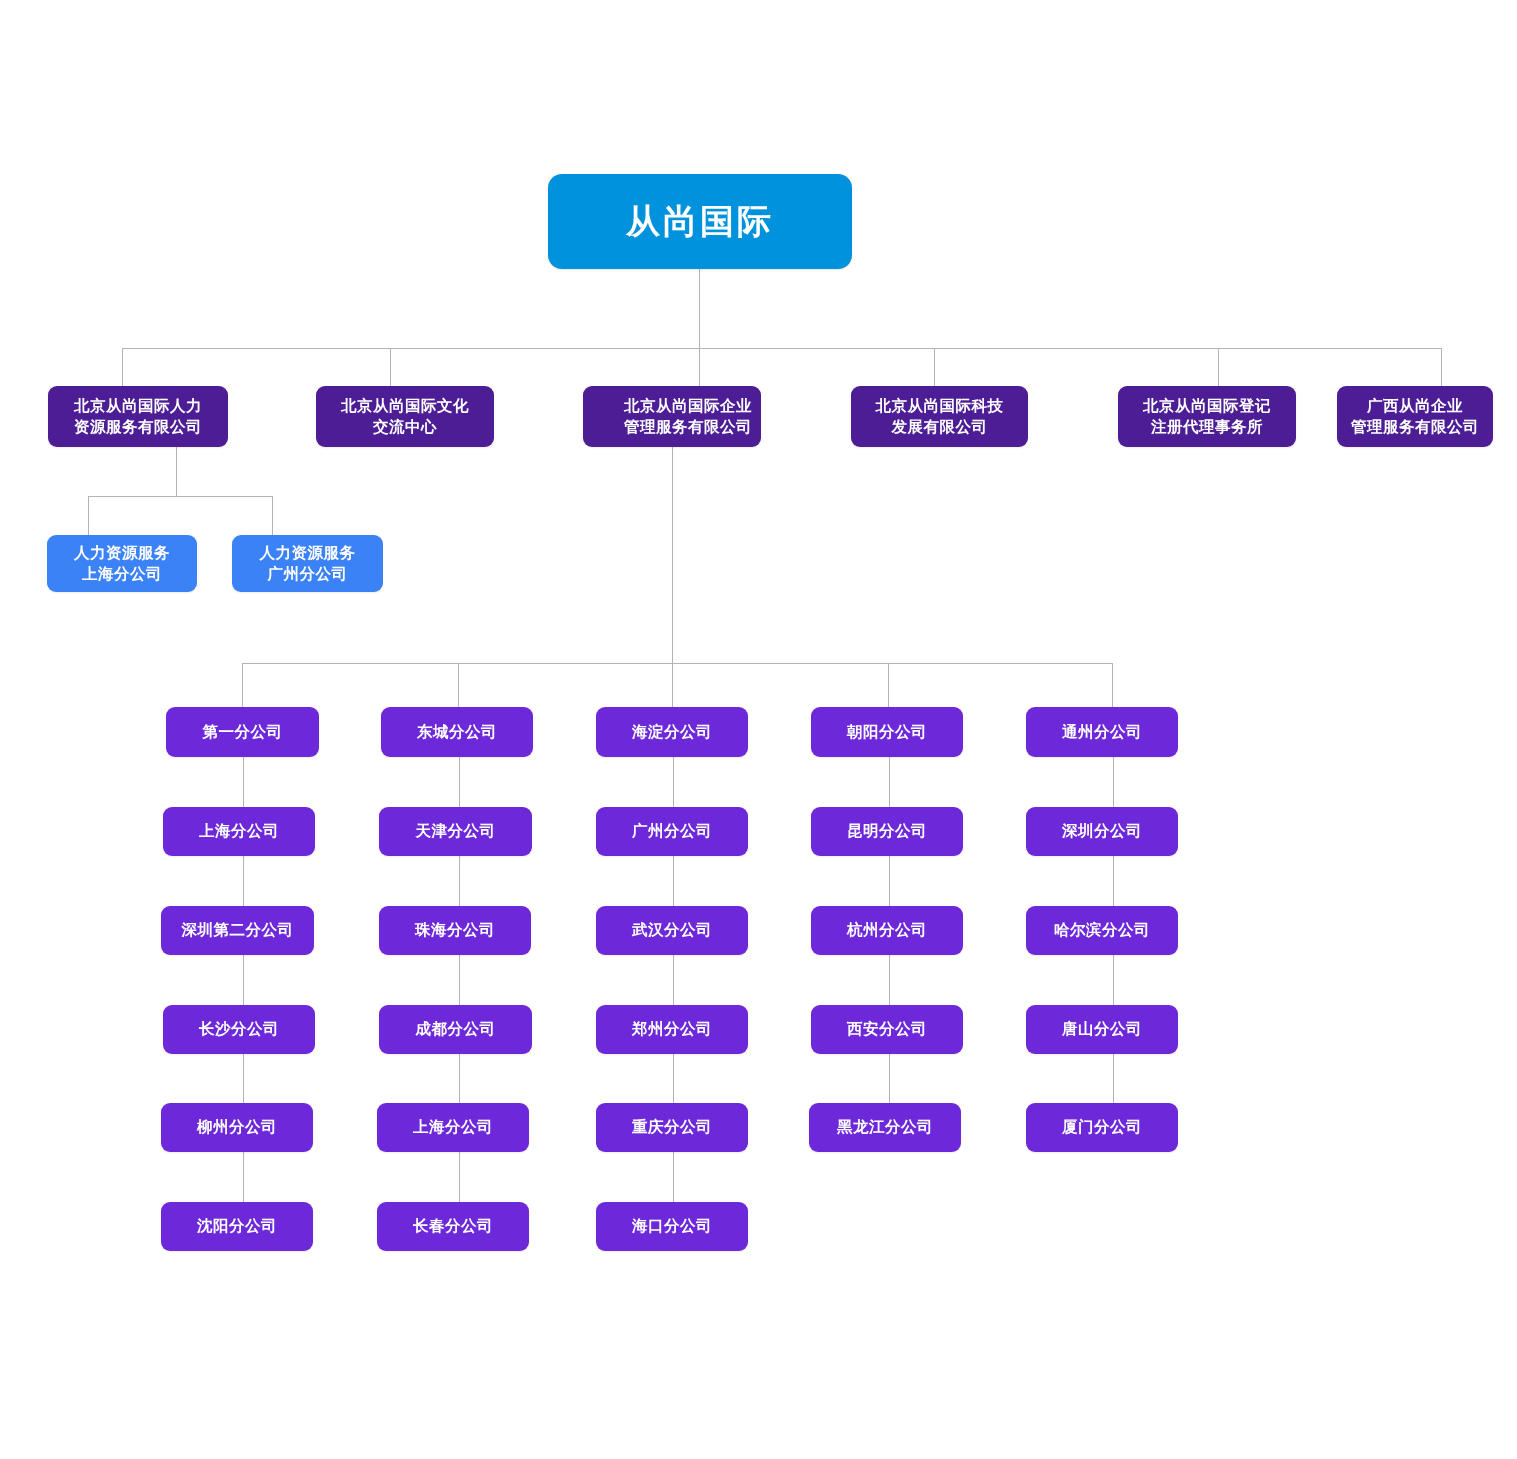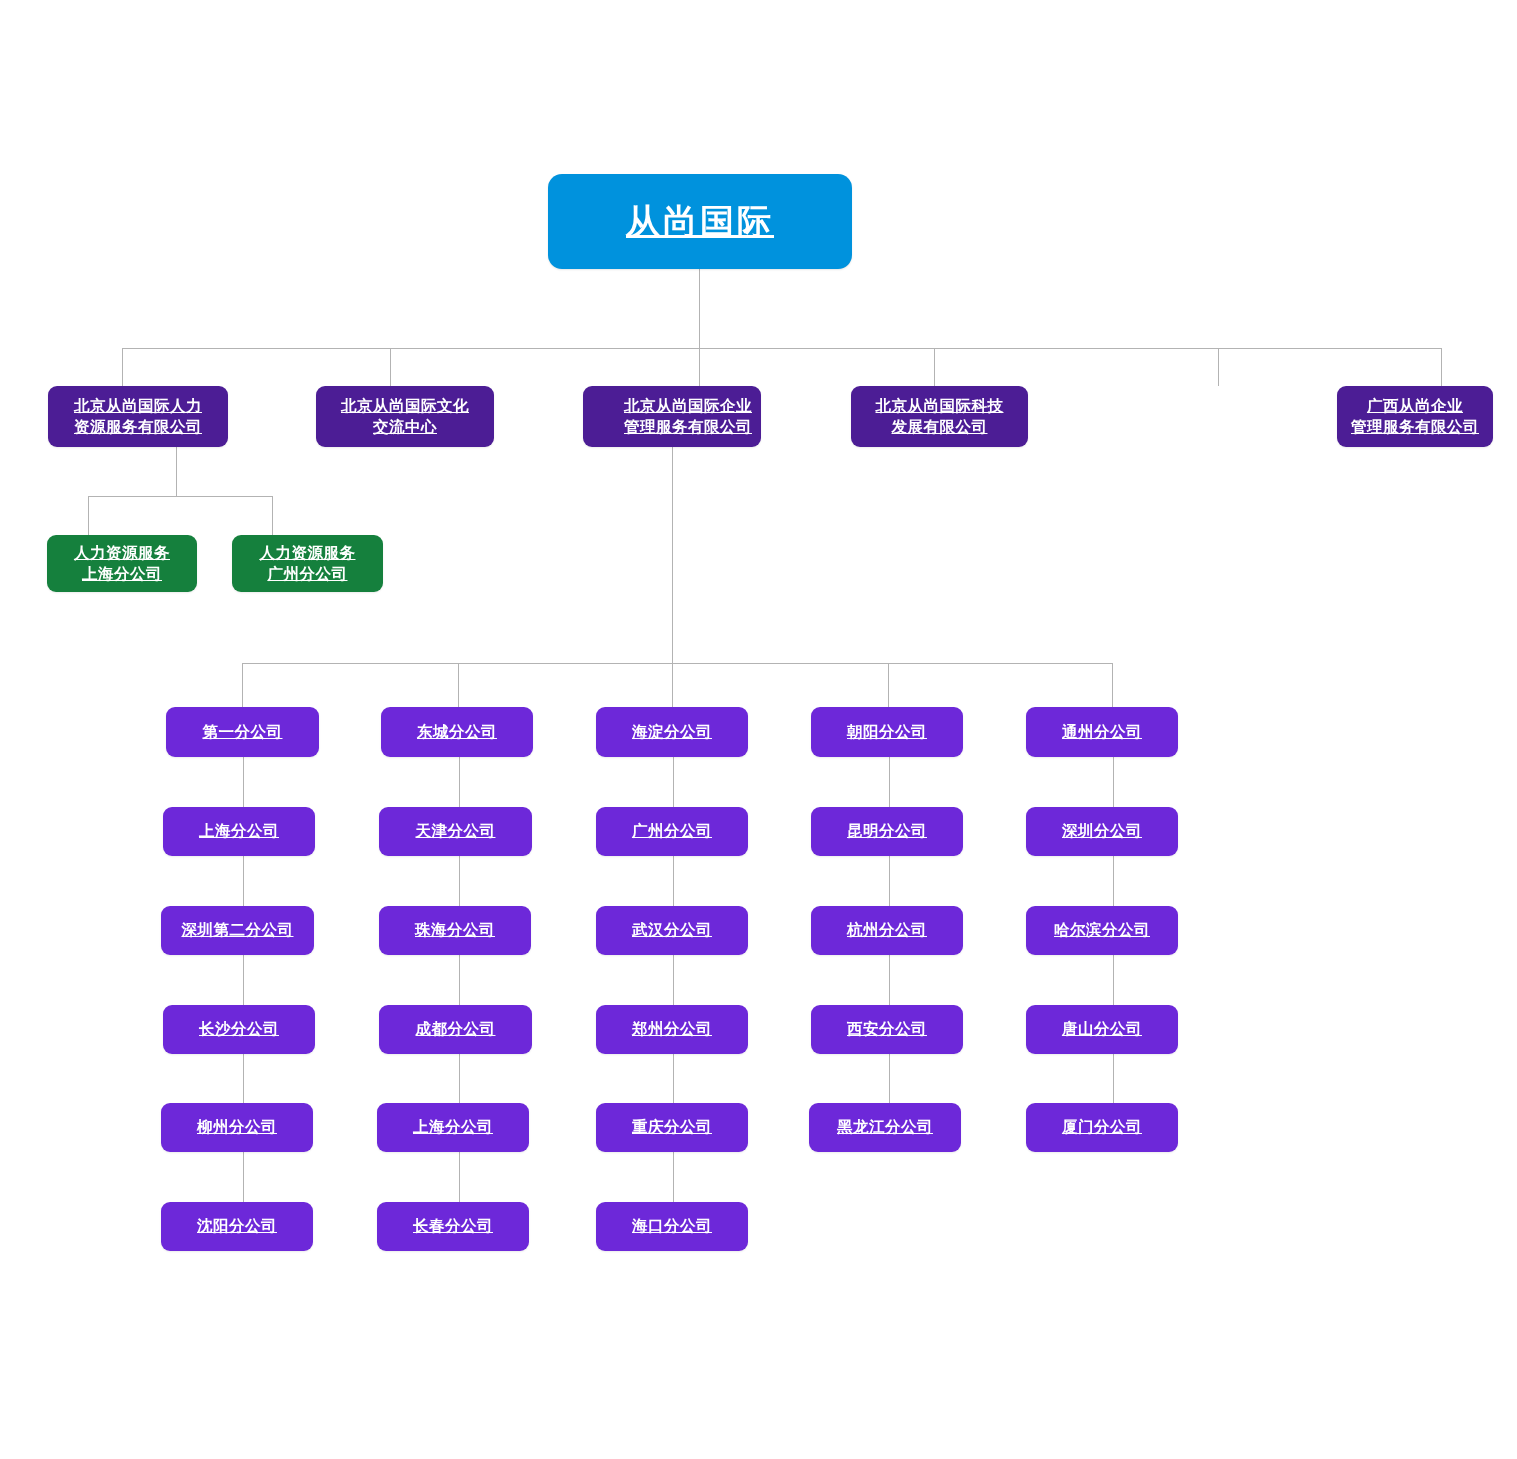--- a/index.html
+++ b/index.html
@@ -33,21 +33,20 @@
     display: flex;
     align-items: center;
     justify-content: center;
     text-align: center;
     color: #ffffff;
     font-weight: bold;
     line-height: 1.32;
     white-space: pre-line;
     letter-spacing: 0.5px;
     z-index: 2;
-    text-decoration: underline;
   }
 
   
   .node-root {
     background: #0092dd;
     border-radius: 14px;
     font-size: 34px;
     letter-spacing: 3px;
     box-shadow: 0 1px 2px rgba(0,0,0,0.10);
   }
@@ -55,21 +54,21 @@
   
   .node-div {
     background: #4c1d95;
     border-radius: 9px;
     font-size: 15.5px;
     box-shadow: 0 1px 2px rgba(0,0,0,0.08);
   }
 
   
   .node-hr {
-    background: #15803d;
+    background: #3b82f6;
     border-radius: 9px;
     font-size: 15.5px;
     box-shadow: 0 1px 2px rgba(0,0,0,0.08);
   }
 
   
   .node-branch {
     background: #6d28d9;
     border-radius: 9px;
     font-size: 15.5px;
@@ -136,20 +135,22 @@
   <div class="node node-root" style="left:548px; top:174px; width:304px; height:95px;">从尚国际</div>
 
   <div class="node node-div" style="left:48px; top:386px; width:180px; height:61px;">北京从尚国际人力
 资源服务有限公司</div>
   <div class="node node-div" style="left:316px; top:386px; width:178px; height:61px;">北京从尚国际文化
 交流中心</div>
   <div class="node node-div" style="left:583px; top:386px; width:178px; height:61px;padding-left:32px;">北京从尚国际企业
 管理服务有限公司</div>
   <div class="node node-div" style="left:851px; top:386px; width:177px; height:61px;">北京从尚国际科技
 发展有限公司</div>
+  <div class="node node-div" style="left:1118px; top:386px; width:178px; height:61px;">北京从尚国际登记
+注册代理事务所</div>
   <div class="node node-div" style="left:1337px; top:386px; width:156px; height:61px;">广西从尚企业
 管理服务有限公司</div>
 
   <div class="node node-hr" style="left:47px; top:535px; width:150px; height:57px;">人力资源服务
 上海分公司</div>
   <div class="node node-hr" style="left:232px; top:535px; width:151px; height:57px;">人力资源服务
 广州分公司</div>
 
   <div class="node node-branch" style="left:166px; top:707px; width:153px; height:50px;">第一分公司</div>
   <div class="node node-branch" style="left:163px; top:807px; width:152px; height:49px;">上海分公司</div>

